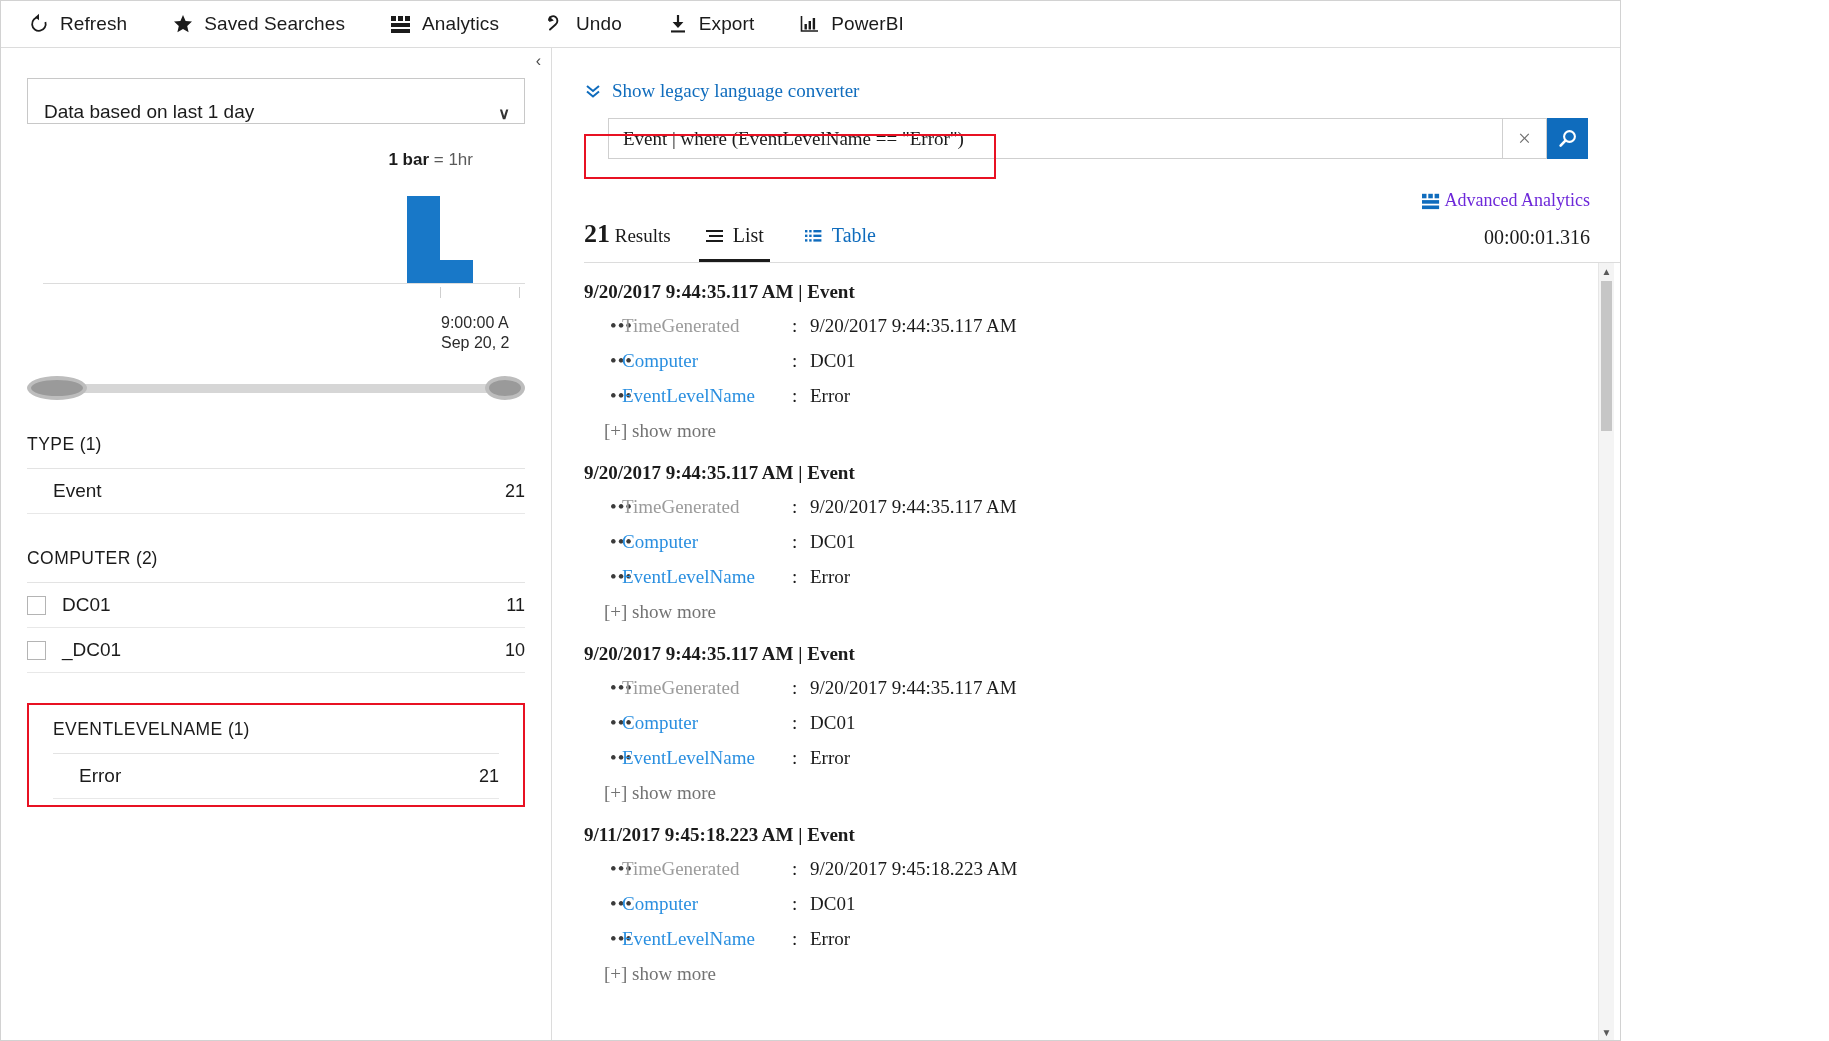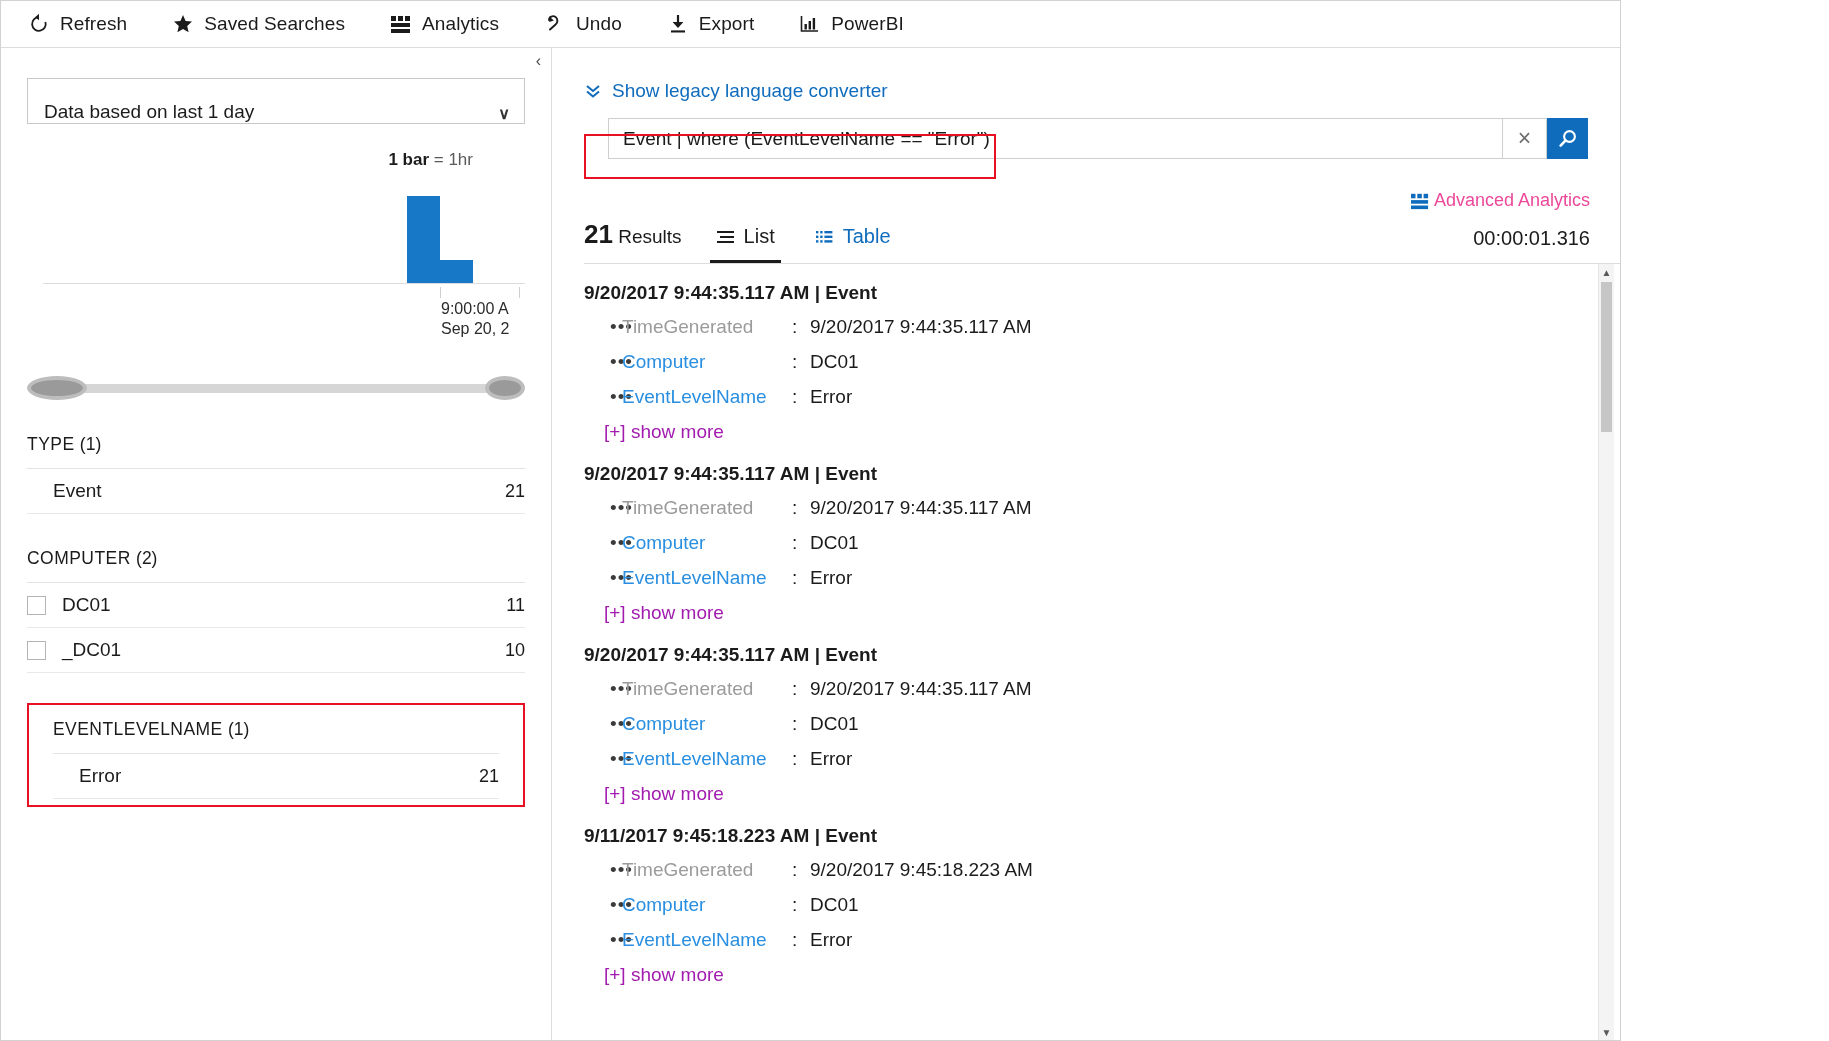--- a/index.html
+++ b/index.html
@@ -137,21 +137,21 @@
   .tick {
     position: absolute;
     width: 1px; height: 11px;
     background: #cfcfcf;
     top: 0;
   }
   .tick.t1 { left: -57px; }
   .tick.t2 { left: 22px; }
   .axis-label {
     position: absolute;
-    top: 12px; left: -56px;
+    top: 26px; left: -56px;
     font-size: 16px;
     color: #2b2b2b;
     line-height: 1.28;
     white-space: nowrap;
   }
 
   
   .slider {
     margin-top: 56px;
     height: 24px;
@@ -215,20 +215,21 @@
   .highlight-box .facet { margin-top: 0; }
 
   
   .right {
     flex: 1 1 auto;
     min-width: 0;
     position: relative;
     padding: 0 0 0 32px;
     display: flex;
     flex-direction: column;
+    font-family: Liberation Serif, serif;
   }
   .legacy-link {
     margin-top: 32px;
     display: flex;
     align-items: center;
     gap: 10px;
     color: #0f6cbd;
     font-size: 19px;
     cursor: pointer;
     width: fit-content;
@@ -284,21 +285,21 @@
   .query-stack { position: relative; height: 62px; margin-top: 16px; }
 
   .adv-row {
     display: flex;
     justify-content: flex-end;
     padding-right: 30px;
     margin-top: 10px;
   }
   .adv-link {
     display: flex; align-items: center; gap: 4px;
-    color: #ec4899; font-size: 18px; cursor: pointer;
+    color: #6d28d9; font-size: 18px; cursor: pointer;
   }
 
   .results-bar {
     display: flex;
     align-items: flex-end;
     gap: 0;
     margin-top: 8px;
     padding-right: 30px;
     border-bottom: 1px solid #dcdcdc;
     padding-bottom: 0;
@@ -362,21 +363,21 @@
   .rec-field .key {
     width: 178px; flex: 0 0 178px;
     padding-left: 8px;
   }
   .rec-field .key.muted { color: #9b9b9b; }
   .rec-field .key.link { color: #2a8fe0; cursor: pointer; }
   .rec-field .colon { width: 18px; flex: 0 0 18px; color: #1b1b1b; }
   .rec-field .val { color: #1b1b1b; }
   .show-more {
     font-size: 19px;
-    color: #a21caf;
+    color: #737373;
     padding-left: 20px;
     cursor: pointer;
     width: fit-content;
   }
 
   .scrollbar {
     position: absolute;
     top: 0; right: 6px;
     width: 16px;
     bottom: 0;

